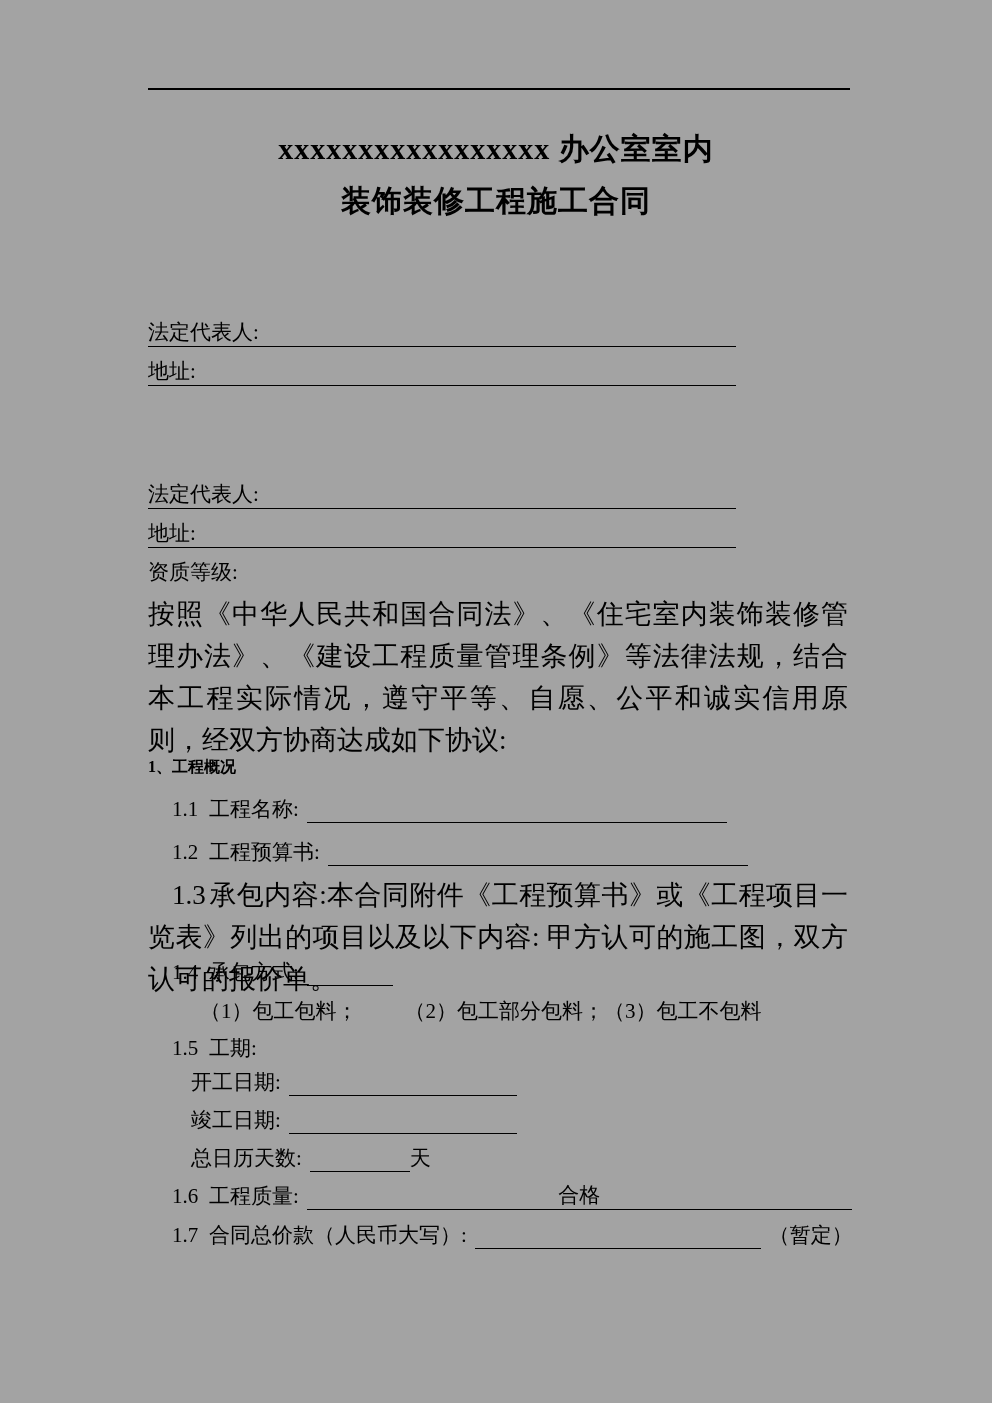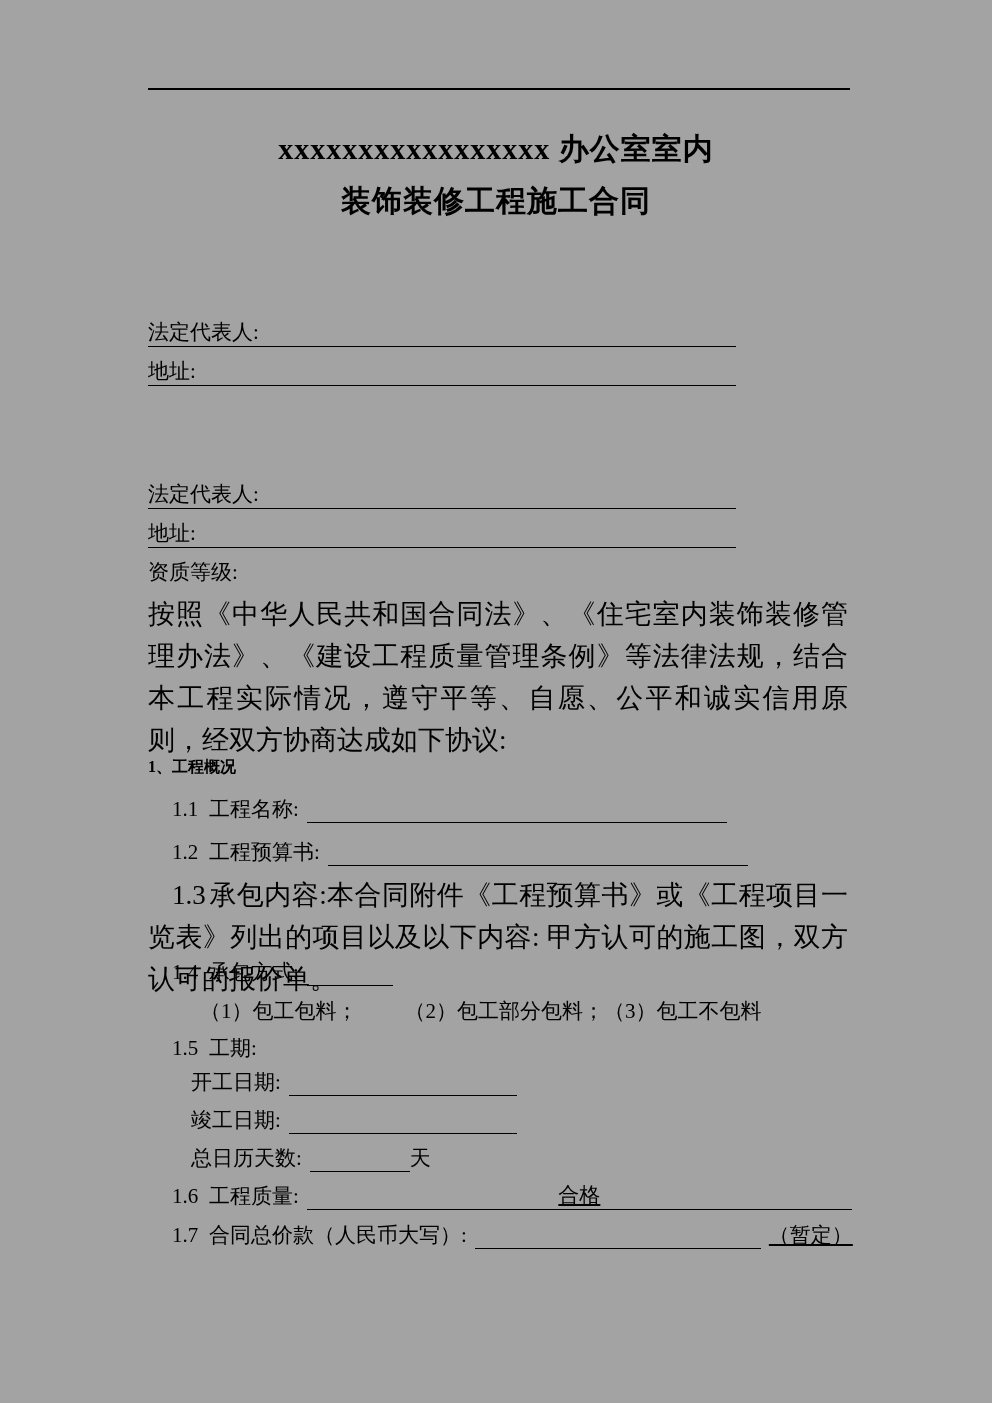--- a/index.html
+++ b/index.html
@@ -70,21 +70,21 @@
     position: absolute;
     left: 148px;
     font-size: 16px;
     font-weight: bold;
     line-height: 28px;
     white-space: nowrap;
   }
   .indent { left: 191px; }
   .opt2 { margin-left: 47px; }
   .opt3 { }
-  .gap-sm { margin-left: 8px; text-decoration: underline; }
+  .gap-sm { margin-left: 8px; }
   .gap-md { margin-left: 13px; }
 </style>
 </head>
 <body>
 
 <div class="page">
 
   <div class="header-rule" style="top:88px"></div>
 
   <div class="title" style="top:131px">xxxxxxxxxxxxxxxxx 办公室室内</div>

